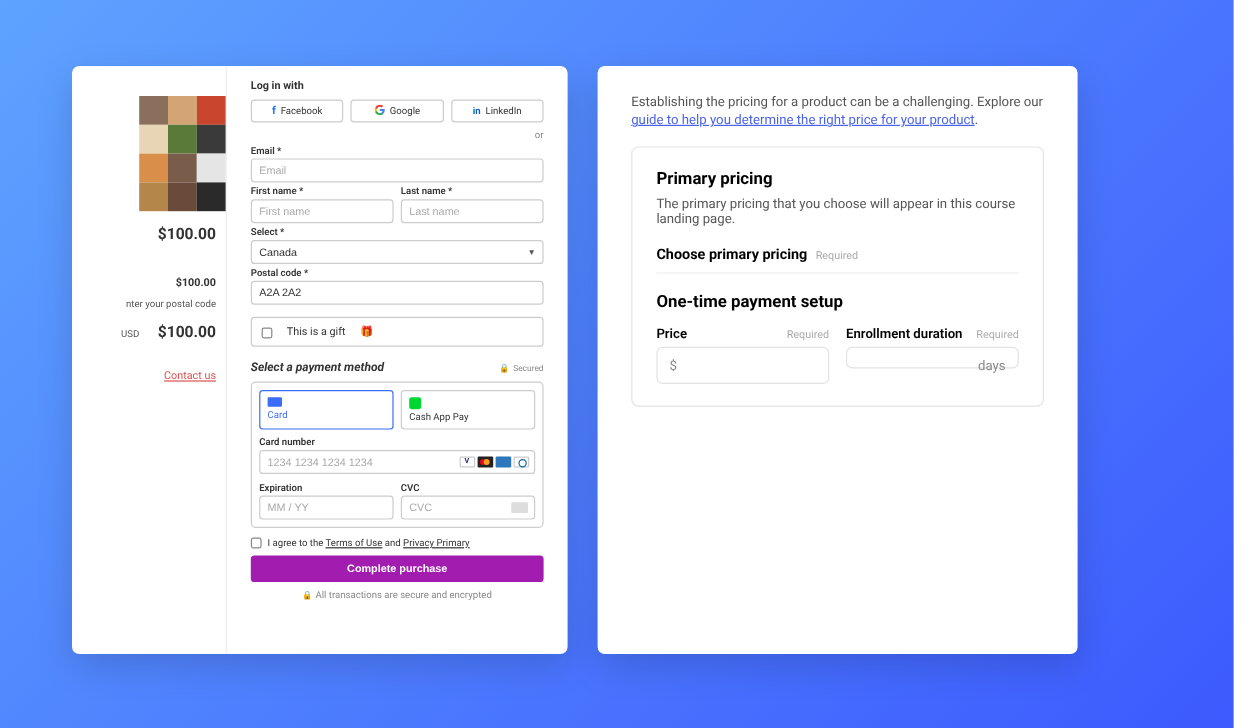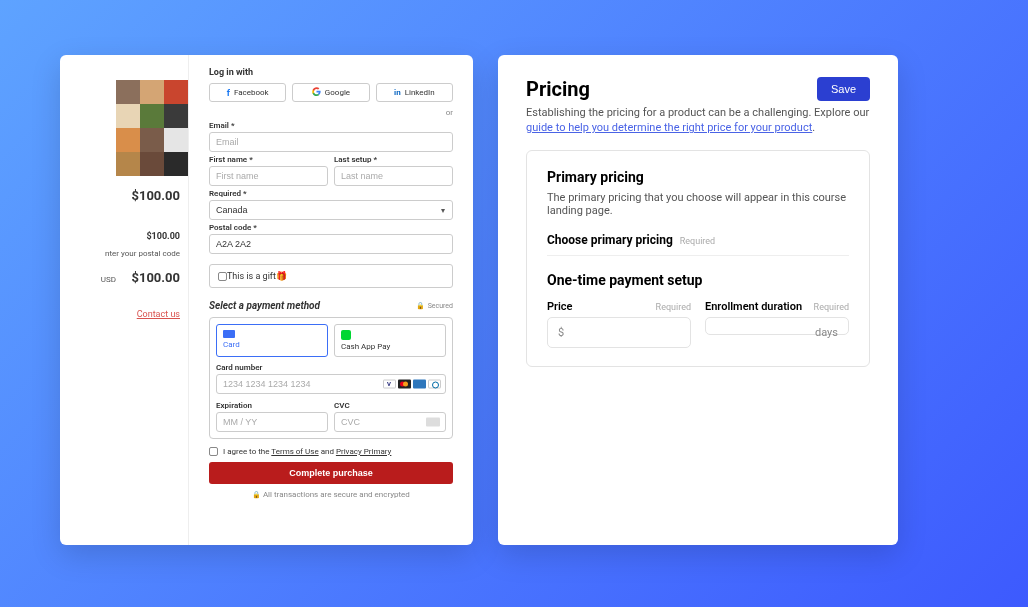--- a/index.html
+++ b/index.html
@@ -95,21 +95,21 @@
   color: #555;
   pointer-events: none;
 }
 .gift-box {
   border: 1px solid #ccc;
   border-radius: 3px;
   padding: 6px 8px;
   margin-top: 10px;
   display: flex;
   align-items: flex-end;
-  gap: 0;
+  gap: 12px;
   font-size: 9px;
 }
 .pm-header { display: flex; justify-content: space-between; align-items: center; margin: 12px 0 6px 0;}
 .pm-title { font-weight: 700; font-size: 10px; font-style: italic; }
 .secured { font-size: 7px; color: #888; display: flex; align-items: center; gap: 3px;}
 .pm-box { border: 1px solid #ccc; border-radius: 4px; padding: 6px; }
 .pm-methods { display: flex; gap: 6px; margin-bottom: 6px; }
 .pm-opt {
   flex: 1;
   border: 1px solid #ccc;
@@ -130,21 +130,21 @@
 .mc { background: #222; position: relative;}
 .mc::before{content:""; position:absolute; width:5px;height:5px; background:#eb001b; border-radius:50%; left:2px; top:2px;}
 .mc::after{content:""; position:absolute; width:5px;height:5px; background:#f79e1b; border-radius:50%; left:5px; top:2px;}
 .amex { background:#2e77bc;}
 .diners { background:#fff; border:1px solid #ccc; position:relative;}
 .diners::after{content:""; position:absolute; width:5px;height:5px; border:1px solid #006ba6; border-radius:50%; left:3px; top:1px;}
 .agree-row { display: flex; align-items: center; gap: 5px; font-size: 8px; margin-top: 8px;}
 .agree-row a { color: #333; text-decoration: underline;}
 .complete-btn {
   width: 100%;
-  background: #b91c1c;
+  background: #a21caf;
   color: #fff;
   border: none;
   border-radius: 3px;
   padding: 6px;
   font-size: 9px;
   font-weight: 600;
   margin-top: 6px;
   cursor: pointer;
 }
 .secure-note { text-align: center; font-size: 8px; color: #888; margin-top: 6px;}
@@ -245,26 +245,26 @@
 
       <label class="field-label">Email *</label>
       <input class="input" placeholder="Email" style="">
 
       <div class="row2">
         <div>
           <label class="field-label">First name *</label>
           <input class="input" placeholder="First name" style="">
         </div>
         <div>
-          <label class="field-label">Last setup *</label>
+          <label class="field-label">Last name *</label>
           <input class="input" placeholder="Last name" style="">
         </div>
       </div>
 
-      <label class="field-label">Required *</label>
+      <label class="field-label">Select *</label>
       <div class="select-wrap">
         <input class="input" readonly="" value="Canada" style="">
       </div>
 
       <label class="field-label">Postal code *</label>
       <input class="input" value="A2A 2A2" style="">
 
       <div class="gift-box">
         <span class="chk"></span>
         <span>This is a gift</span>
@@ -326,24 +326,20 @@
 
       <button class="complete-btn">Complete purchase</button>
       <div class="secure-note">
         <span class="lock-icon"></span>
         <span>All transactions are secure and encrypted</span>
       </div>
     </div>
   </div>
 
   <div class="card-right">
-    <div class="pricing-header">
-      <div class="pricing-title">Pricing</div>
-      <button class="save-btn">Save</button>
-    </div>
     <div class="pricing-desc">
       <span>Establishing the pricing for a product can be a challenging. Explore our </span><a>guide to help you determine the right price for your product</a><span>.</span>
     </div>
 
     <div class="panel">
       <div class="panel-title">Primary pricing</div>
       <div class="panel-sub">The primary pricing that you choose will appear in this course landing page.</div>
 
       <div class="choose-row">
         <span>Choose primary pricing</span>

